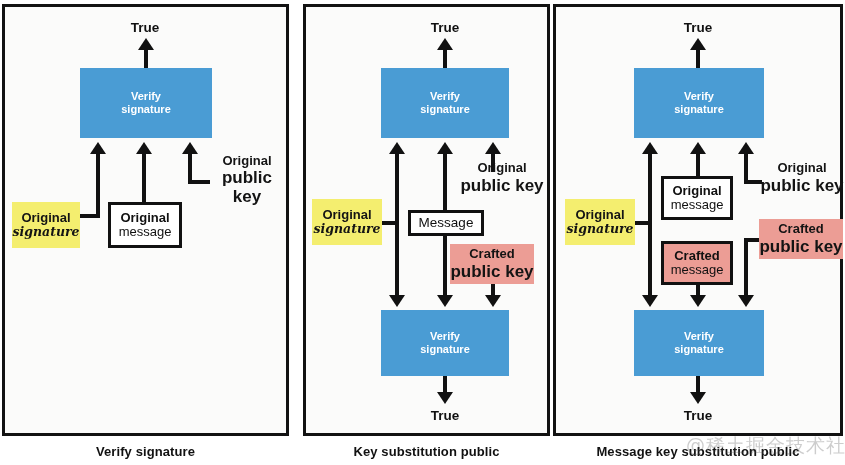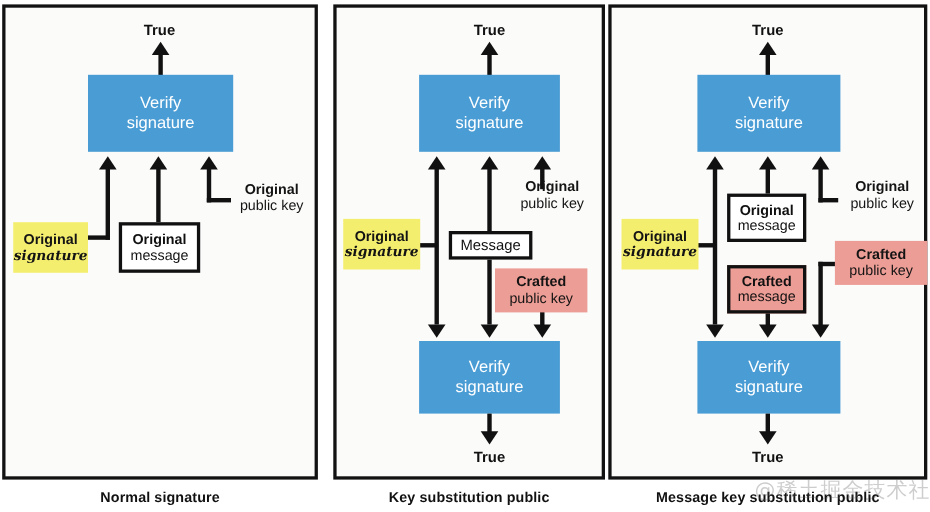--- a/index.html
+++ b/index.html
@@ -36,23 +36,24 @@
   }
   
   .proc {
     position: absolute;
     background: #4a9cd4;
     color: #ffffff;
     display: flex;
     align-items: center;
     justify-content: center;
     text-align: center;
-    font-size: 15px;
+    font-size: 11px;
     line-height: 1.18;
     box-sizing: border-box;
+    font-weight: bold;
   }
   .truelabel {
     position: absolute;
     font-weight: bold;
     font-size: 13.5px;
     color: #111111;
     text-align: center;
     white-space: nowrap;
   }
   .boxnode {
@@ -83,21 +84,21 @@
     text-align: center;
     line-height: 1.12;
     color: #141414;
     box-sizing: border-box;
     z-index: 4;
   }
   .tagnode.yellow { background: #f4ee6f; }
   .tagnode.red { background: #ec9d95; }
   .tagnode.plain { background: transparent; }
   .tagnode .l1 { font-weight: bold; font-size: 13px; }
-  .tagnode .l2 { font-weight: normal; font-size: 13px; }
+  .tagnode .l2 { font-weight: bold; font-size: 17px; }
   .tagnode .script {
     font-family: "DejaVu Serif", serif;
     font-style: italic;
     font-weight: bold;
     font-size: 12.5px;
   }
 
   
   .vline {
     position: absolute;
@@ -166,21 +167,21 @@
   <div class="tagnode yellow" style="left:12px; top:202px; width:68px; height:46px;">
     <div class="l1">Original</div>
     <div class="script">signature</div>
   </div>
 
   <div class="boxnode" style="left:108px; top:202px; width:74px; height:46px;">
     <div class="l1">Original</div>
     <div class="l2">message</div>
   </div>
 
-  <div class="panel-caption" style="left:2px; top:444px; width:287px;">Normal signature</div>
+  <div class="panel-caption" style="left:2px; top:444px; width:287px;">Verify signature</div>
 
   <div class="panel" style="left:303px; top:4px; width:247px; height:432px;"></div>
 
   <div class="truelabel" style="left:405px; top:20px; width:80px;">True</div>
   <div class="vline" style="left:443px; top:44px; height:26px;"></div>
   <div class="arrow-up" style="left:437px; top:38px;"></div>
 
   <div class="proc" style="left:381px; top:68px; width:128px; height:70px;">
     <div>
       <div>Verify</div>

